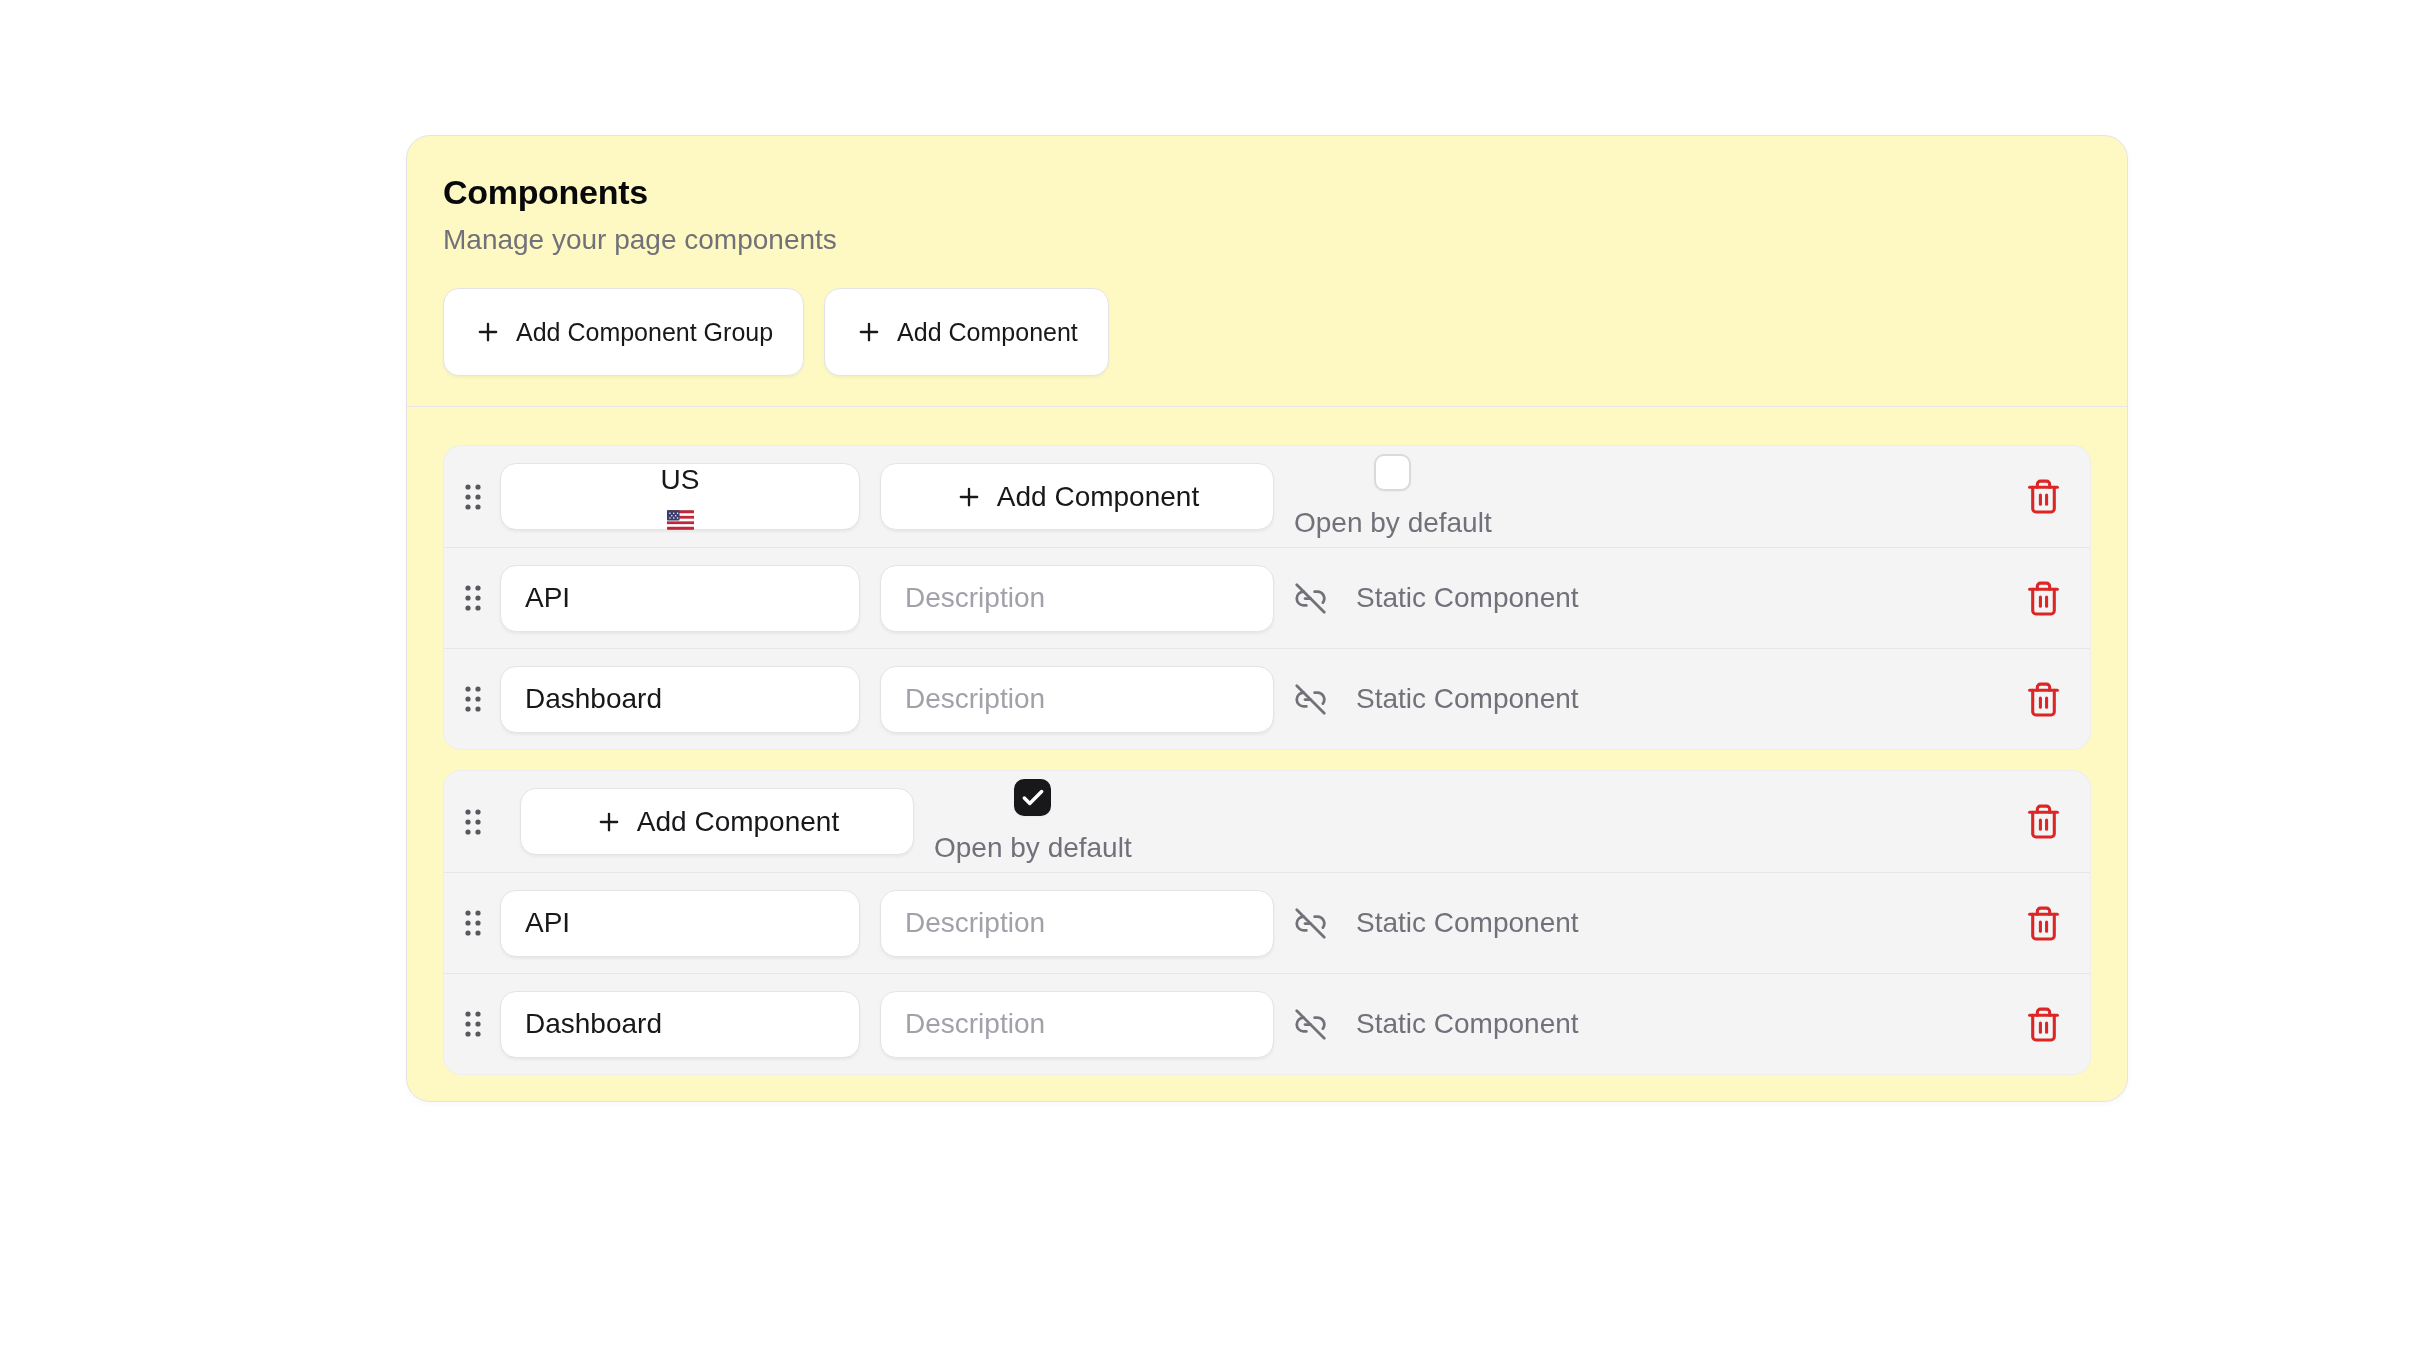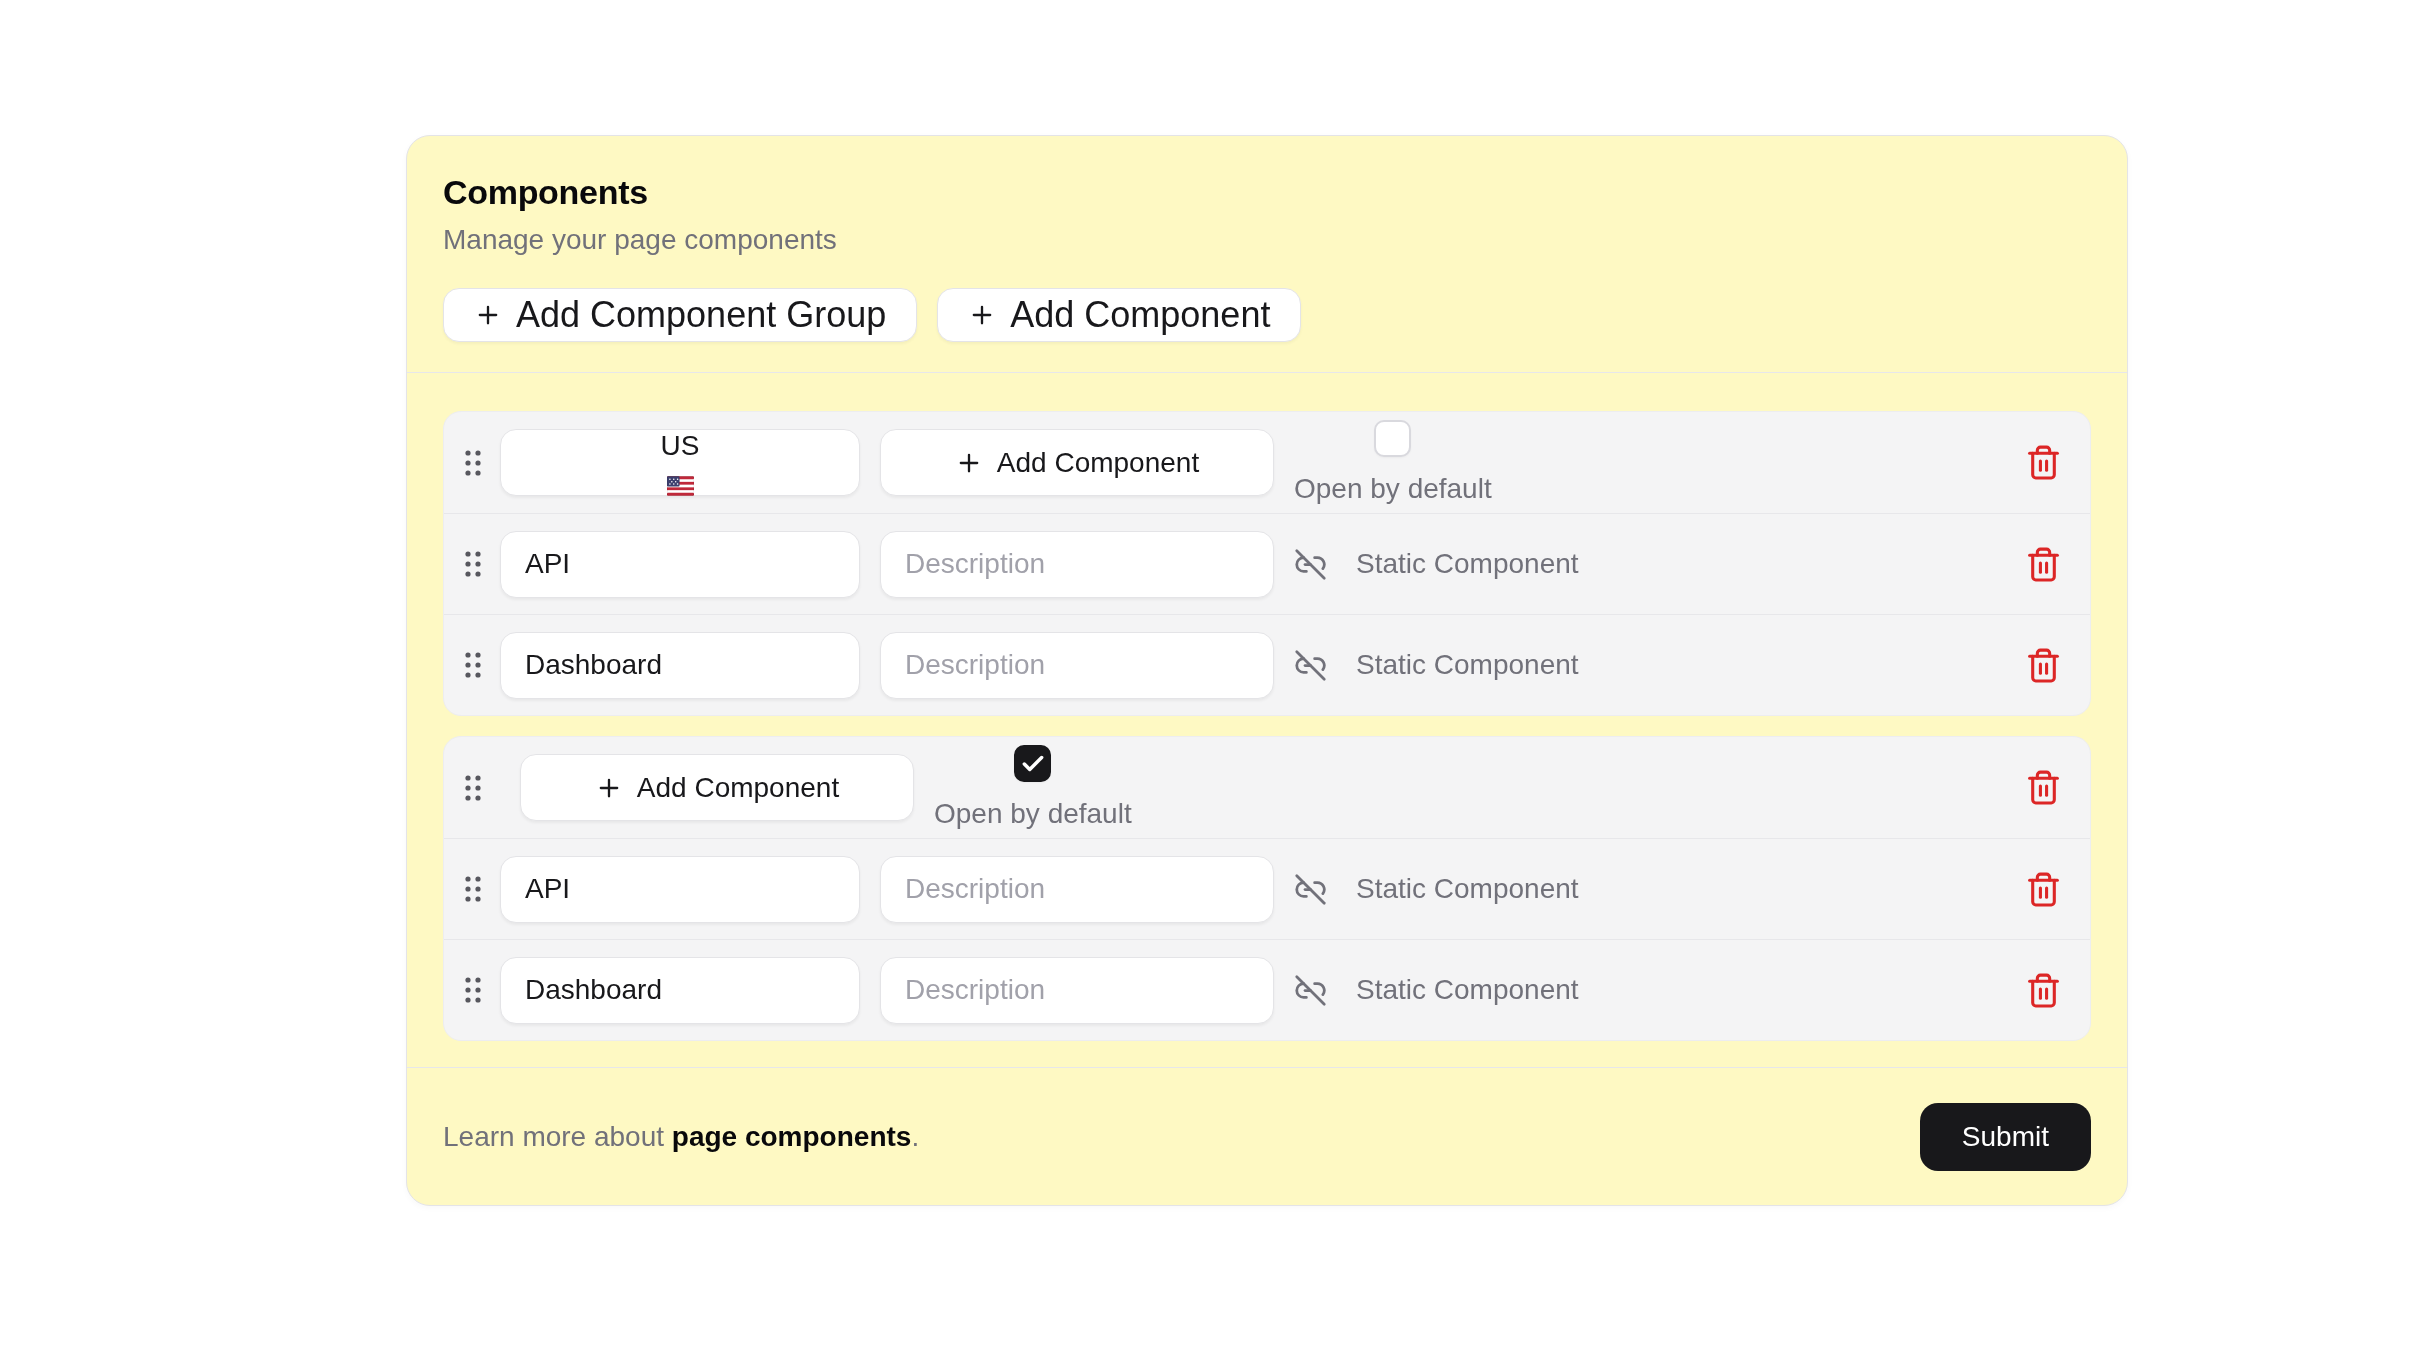--- a/index.html
+++ b/index.html
@@ -20,25 +20,25 @@
     box-shadow: 0 2px 6px rgba(0,0,0,0.03);
     overflow: hidden;
   }
   
   .card-header { padding: 36px 36px 30px; }
   .title { font-size: 34px; line-height: 40px; font-weight: 700; color: #09090b; letter-spacing: -0.3px; }
   .subtitle { margin-top: 10px; font-size: 28px; line-height: 36px; color: #71717a; }
   .header-actions { margin-top: 30px; display: flex; gap: 20px; }
   .btn {
     display: inline-flex; align-items: center; justify-content: center; gap: 14px;
-    height: 54px; padding: 0 30px;
+    height: 88px; padding: 0 30px;
     background: #ffffff;
     border: 1.5px solid #e4e4e7;
     border-radius: 16px;
-    font-family: inherit; font-size: 36px; font-weight: 500; color: #18181b;
+    font-family: inherit; font-size: 25px; font-weight: 500; color: #18181b;
     box-shadow: 0 2px 3px rgba(0,0,0,0.04);
     cursor: pointer;
   }
   .plus-icon { color: #18181b; flex: none; }
   
   .card-content {
     border-top: 1.5px solid #e7e7ea;
     padding: 38px 36px 26px;
     display: flex; flex-direction: column; gap: 20px;
   }
@@ -347,20 +347,14 @@
         <button class="trash-btn">
           <svg width="37" height="37" viewBox="0 0 24 24">
               <use href="#def-trash"></use>
             </svg>
         </button>
       </div>
     </div>
 
   </div>
 
-  <div class="card-footer">
-    <div class="learn">
-      <span>Learn more about </span><span class="link">page components</span><span>.</span>
-    </div>
-    <button class="submit-btn">Submit</button>
-  </div>
 
 </div>
 
 </body></html>

